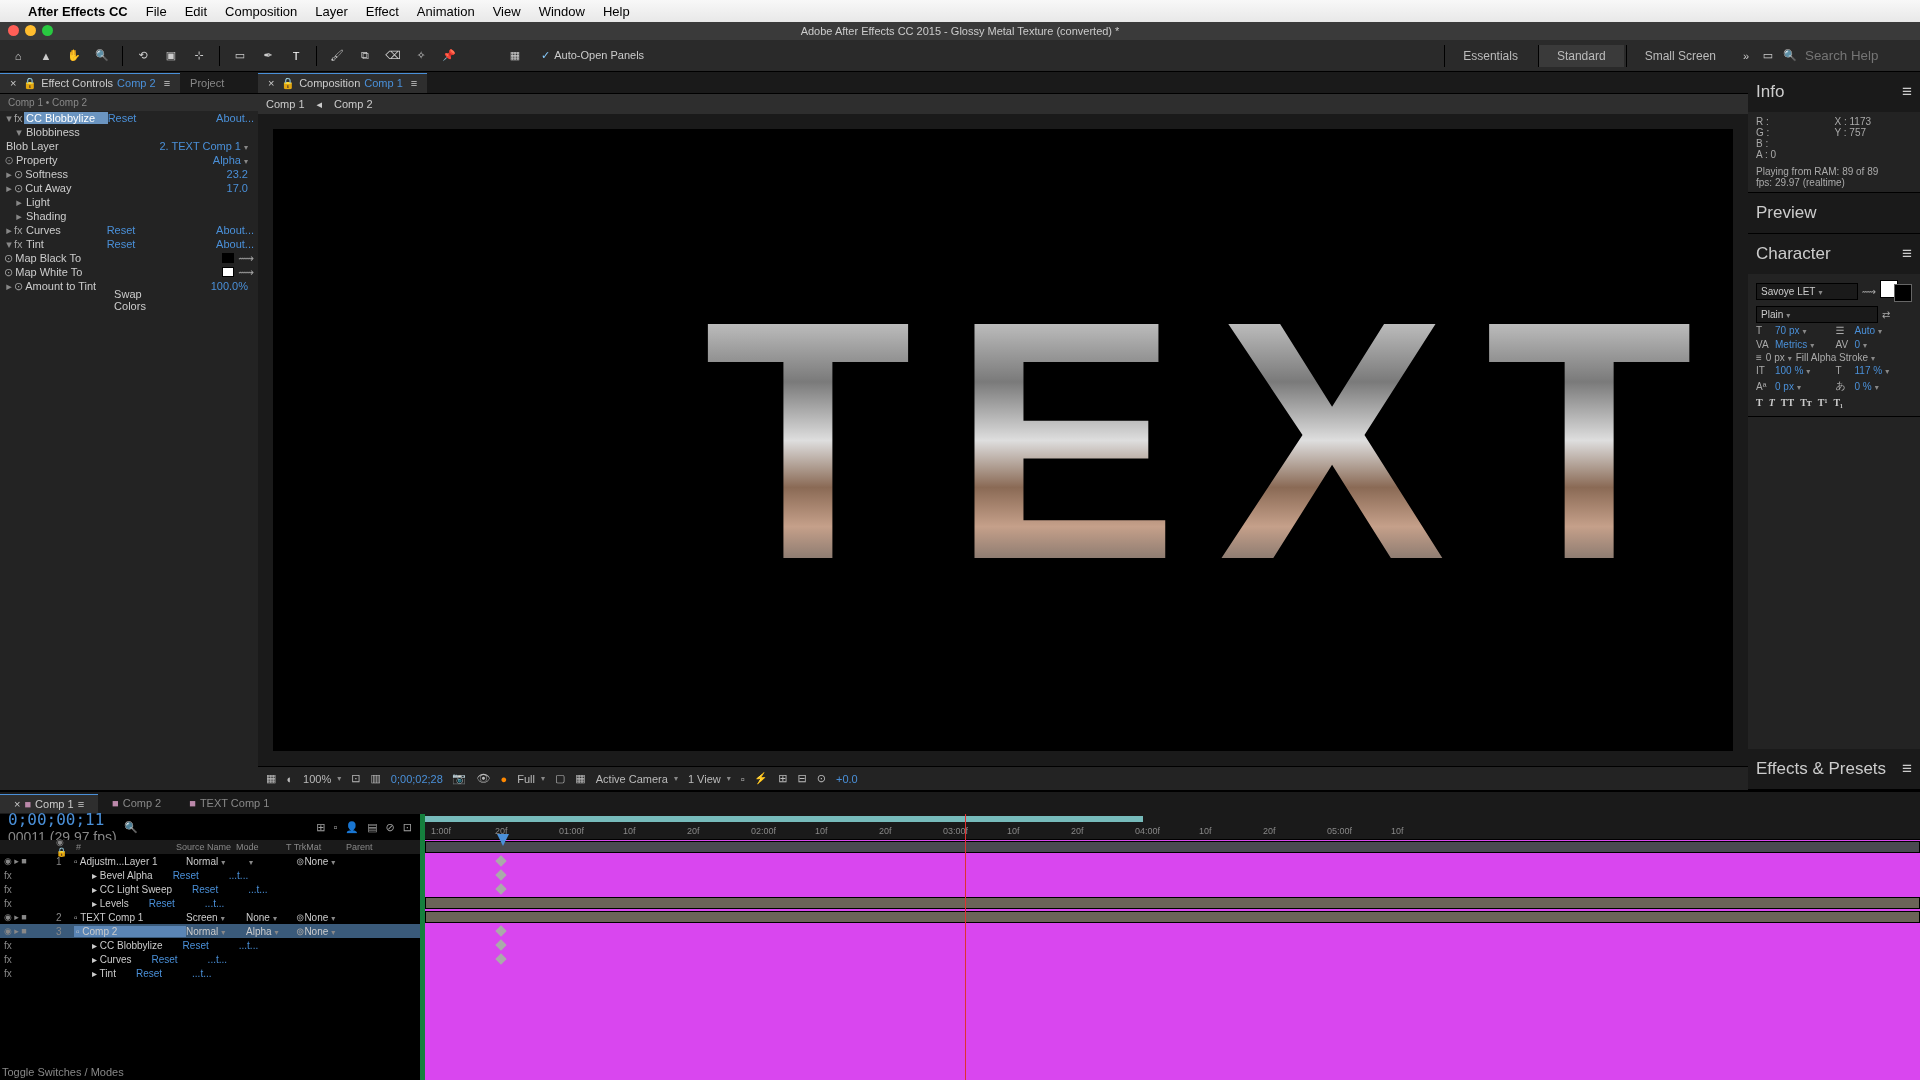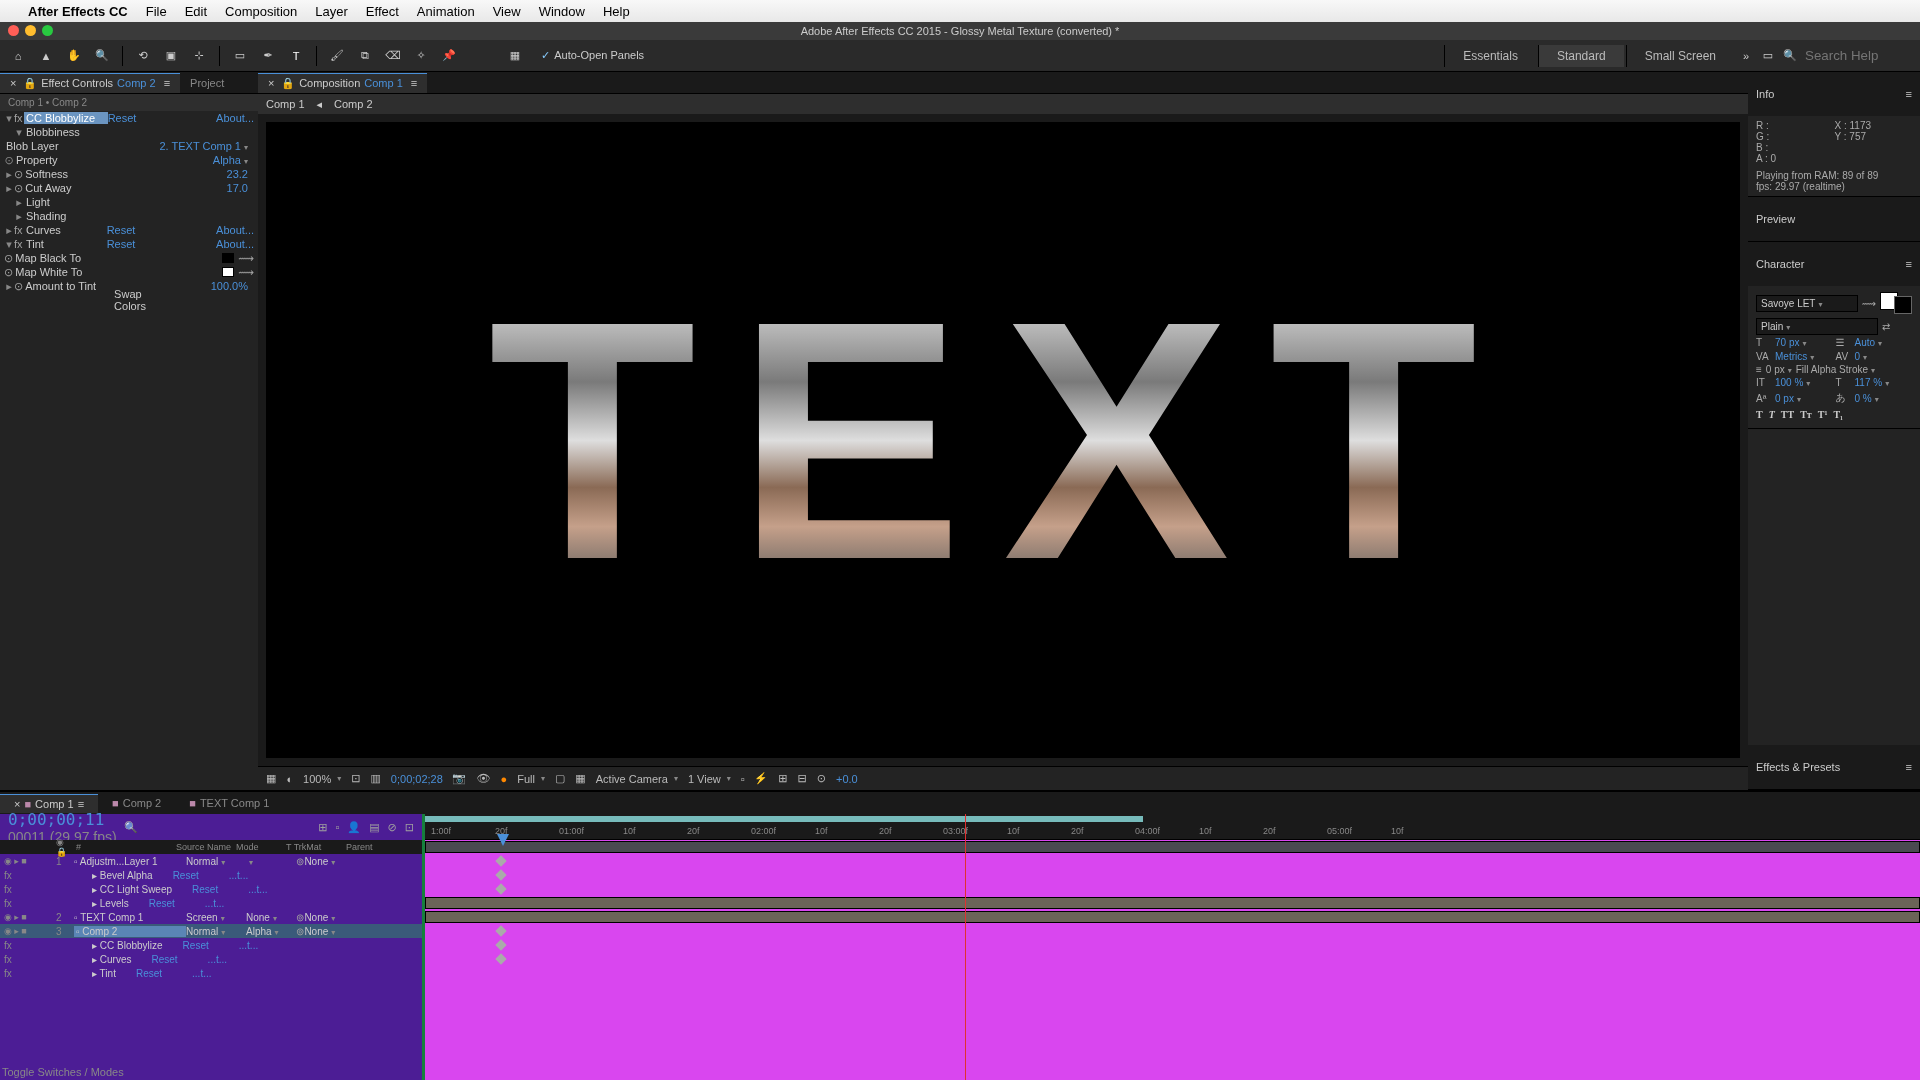--- a/index.html
+++ b/index.html
@@ -43,51 +43,51 @@
 .fx-row { display: flex; align-items: center; padding: 1px 4px; height: 14px; }
 .tw { width: 10px; text-align: center; color: #888; }
 .fx-name { flex: 1; color: #ccc; padding-left: 2px; }
 .fx-name.sel { background: #6b95c1; color: #fff; padding: 0 2px; }
 .fx-val { color: #4a90d9; padding-right: 6px; }
 .fx-link { color: #4a90d9; }
 .ind1 { padding-left: 14px; } .ind2 { }
 .tiny-swatch { width: 12px; height: 10px; border: 1px solid #000; margin-right: 4px; }
 .comp-subtabs { height: 20px; background: #2e2e2e; display: flex; align-items: center; padding-left: 8px; gap: 12px; font-size: 11px; }
 .comp-subtabs span { color: #ccc; }
-.viewer { flex: 1; background: #000; display: flex; align-items: center; justify-content: center; position: relative; margin: 8px; }
+.viewer { flex: 1; background: #000; display: flex; align-items: center; justify-content: flex-end; position: relative; margin: 15px; }
 .text-render { font-size: 340px; font-weight: 900; letter-spacing: 40px; font-family: Arial Black, sans-serif;
   background: linear-gradient(180deg,#6b6b6b 0%,#c5c5c5 18%,#7a7a7a 35%,#dedede 50%,#8a6a55 62%,#c5a08a 72%,#5a5a5a 88%,#3a3a3a 100%);
   -webkit-background-clip: text; background-clip: text; color: transparent;
   filter: drop-shadow(0 2px 2px rgba(0,0,0,.9)); }
 .viewer-footer { height: 24px; background: #232323; border-top: 1px solid #000; display: flex; align-items: center; padding: 0 8px; gap: 10px; font-size: 11px; color: #bbb; }
 .vf-item { display: flex; align-items: center; gap: 3px; }
 .blue-txt { color: #4a90d9; }
 
 
 .r-panel { border-bottom: 1px solid #000; }
-.r-head { padding: 16px 8px; background: #1a1a1a; color: #ccc; font-size: 11px; display: flex; justify-content: space-between; }
+.r-head { padding: 10px 8px; background: #1a1a1a; color: #ccc; font-size: 17px; display: flex; justify-content: space-between; }
 .r-body { padding: 4px 8px; font-size: 10px; color: #aaa; }
 .info-grid { display: grid; grid-template-columns: 1fr 1fr; gap: 1px; font-size: 10px; }
 .char-row { display: flex; align-items: center; gap: 4px; padding: 2px 0; }
 .char-sel { flex: 1; background: #1a1a1a; border: 1px solid #000; padding: 2px 4px; color: #ccc; }
 .char-swatch { display: flex; }
 .cs1 { width: 18px; height: 18px; background: #fff; border: 1px solid #000; }
 .cs2 { width: 18px; height: 18px; background: #000; border: 1px solid #666; margin-left: -4px; margin-top: 4px; }
 .char-grid { display: grid; grid-template-columns: 16px 1fr 16px 1fr; gap: 3px; align-items: center; font-size: 10px; }
 .char-grid .v { color: #4a90d9; }
 .char-icons { display: flex; gap: 6px; padding: 4px 0; }
 .char-icons span { font-family: Georgia,serif; font-weight: bold; color: #ccc; }
 
 
 .timeline { height: 290px; background: #232323; border-top: 2px solid #000; display: flex; flex-direction: column; }
 .tl-tabs { height: 22px; background: #1a1a1a; display: flex; align-items: center; }
 .tl-tab { padding: 3px 14px; color: #888; font-size: 11px; display: flex; align-items: center; gap: 4px; }
 .tl-tab.active { background: #2e2e2e; color: #ccc; border-top: 1px solid #4a90d9; }
 .tl-body { flex: 1; display: flex; }
-.tl-left { width: 425px; background: #4c1d95; display: flex; flex-direction: column; border-right: 3px solid #15803d; }
+.tl-left { width: 425px; background: #000000; display: flex; flex-direction: column; border-right: 5px solid #15803d; }
 .tl-right { flex: 1; background: #d946ef; position: relative; }
 .tl-time-row { height: 26px; display: flex; align-items: center; padding: 0 8px; gap: 8px; }
 .tc { color: #4a90d9; font-size: 16px; font-family: monospace; }
 .tc-sub { font-size: 14px; color: #888; }
 .tl-cols { height: 14px; background: #1a1a1a; display: flex; align-items: center; font-size: 9px; color: #888; padding-left: 56px; }
 .tl-cols span:nth-child(1){width:40px;} .tl-cols span:nth-child(2){width:100px;} .tl-cols span:nth-child(3){width:60px;} .tl-cols span:nth-child(4){width:50px;} .tl-cols span:nth-child(5){width:60px;}
 .layer-row { height: 14px; display: flex; align-items: center; font-size: 10px; padding-left: 4px; }
 .layer-row.sel { background: #3a5a7a; }
 .lr-icons { width: 52px; display: flex; gap: 2px; color: #888; font-size: 9px; }
 .lr-num { width: 18px; color: #888; }

